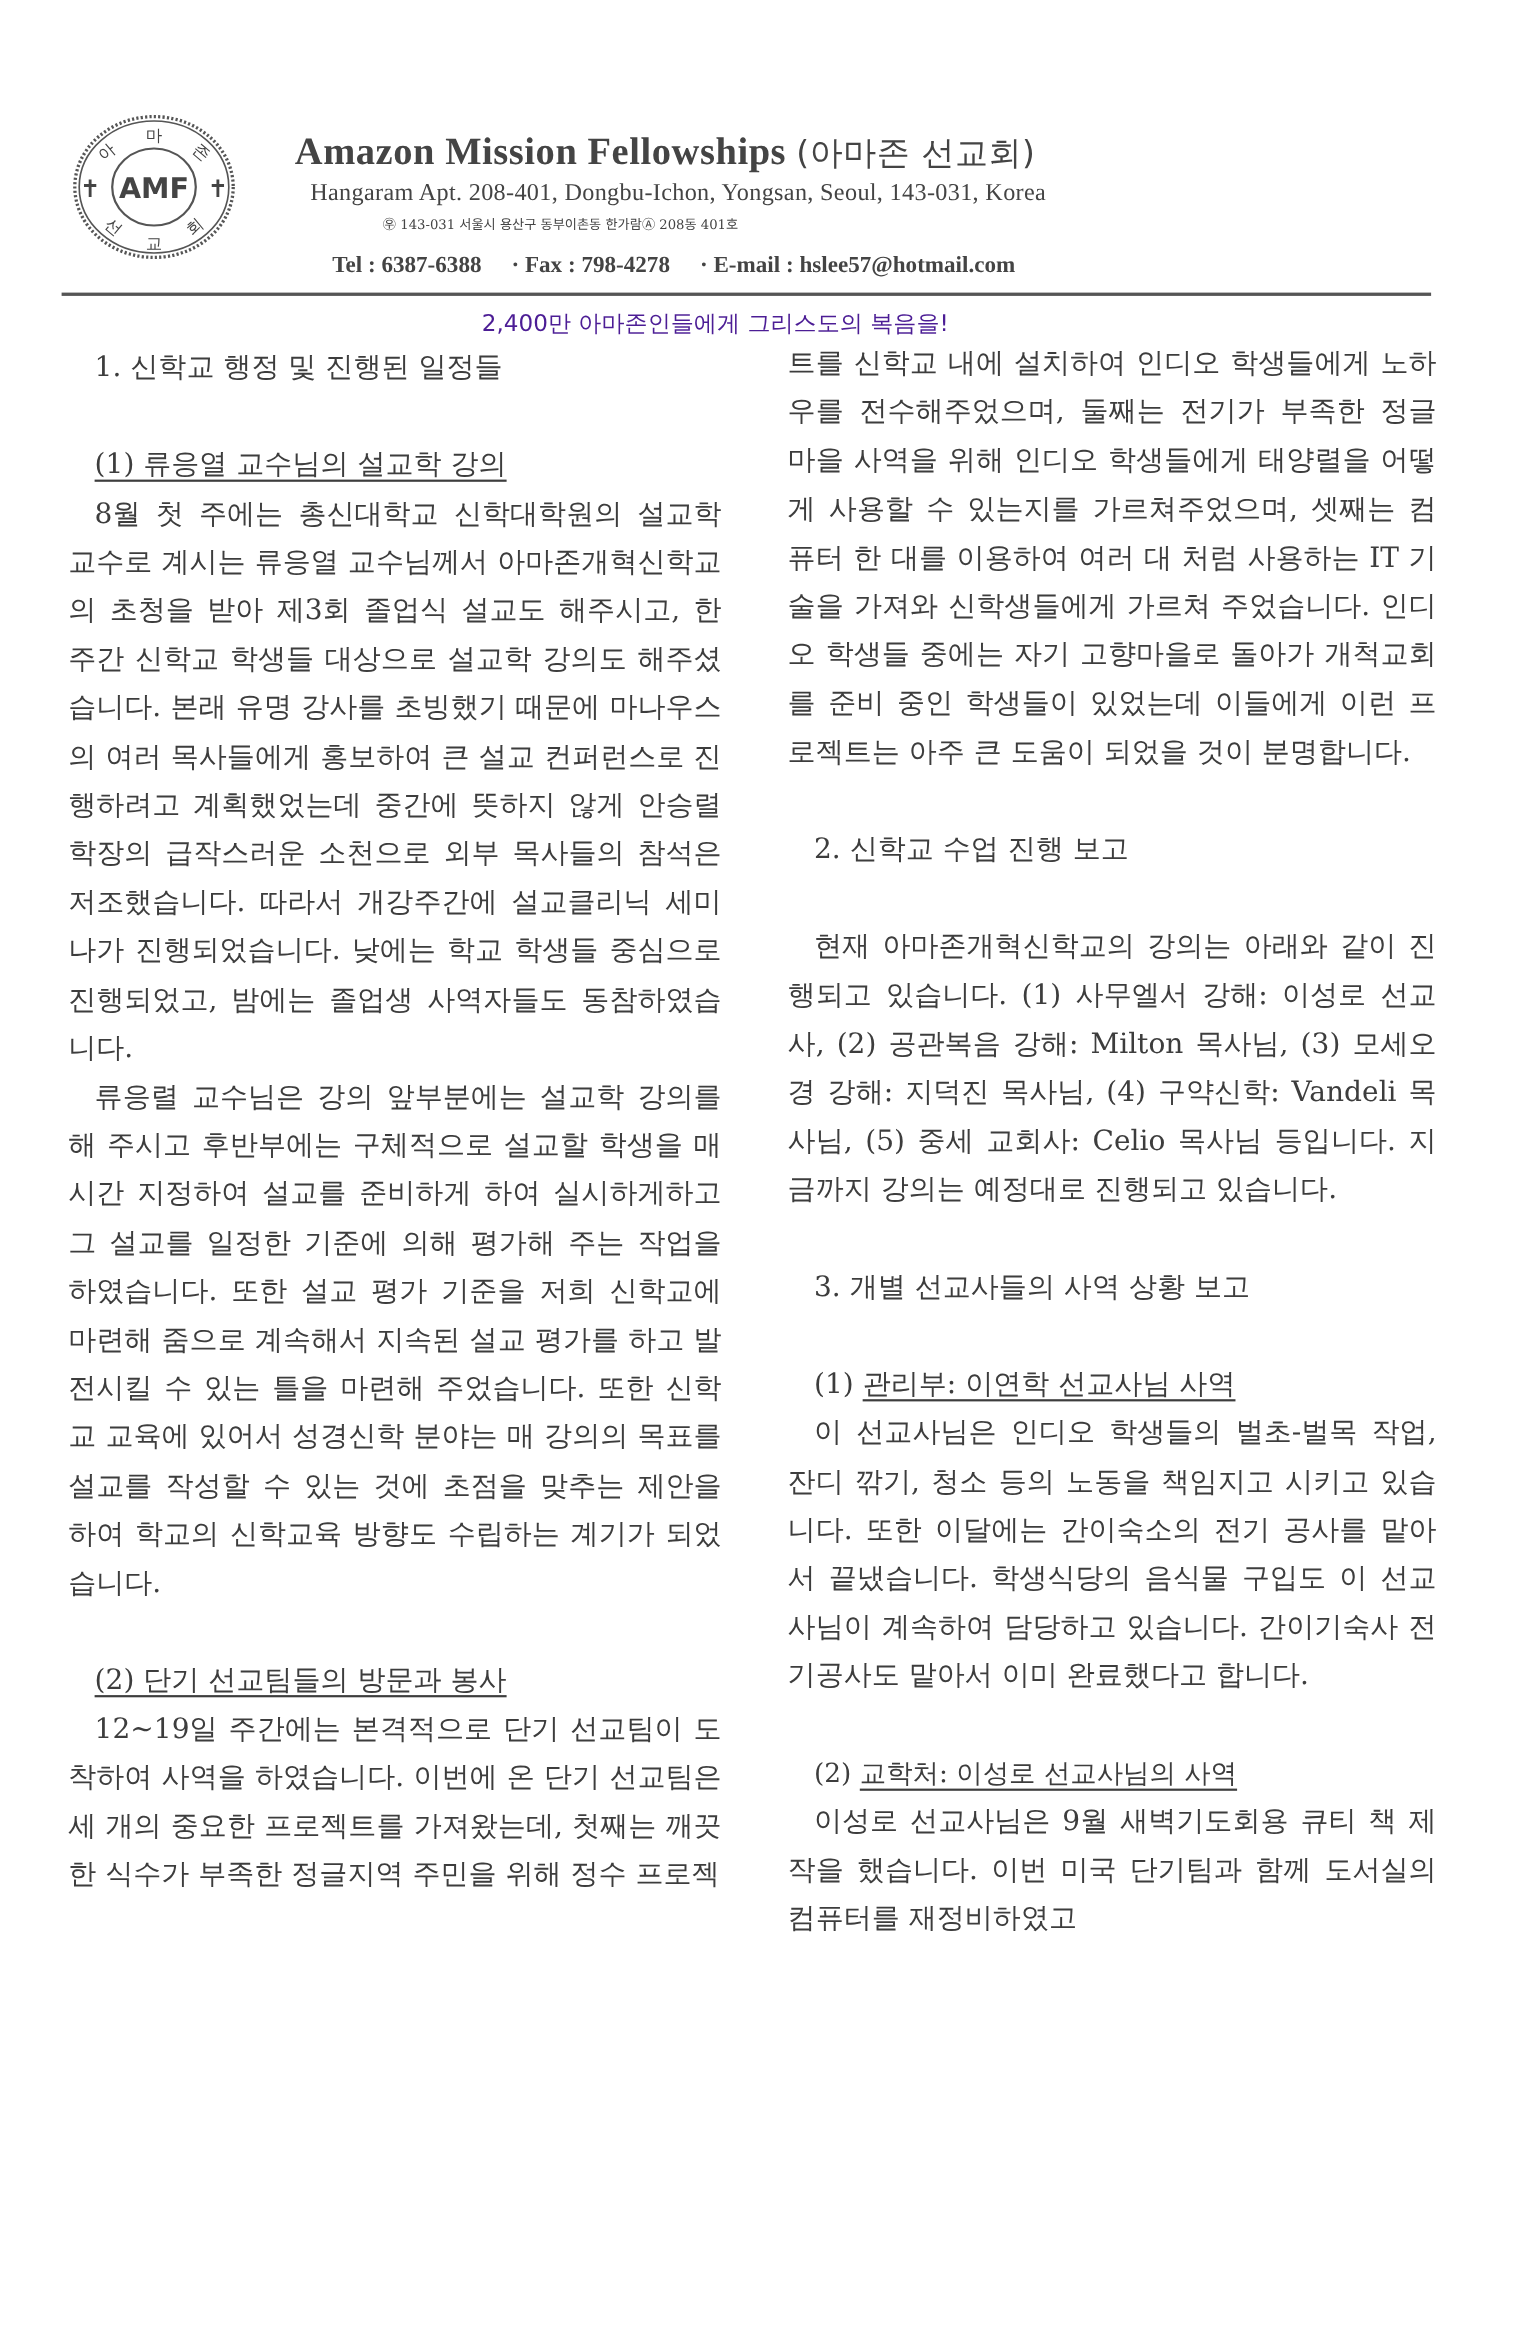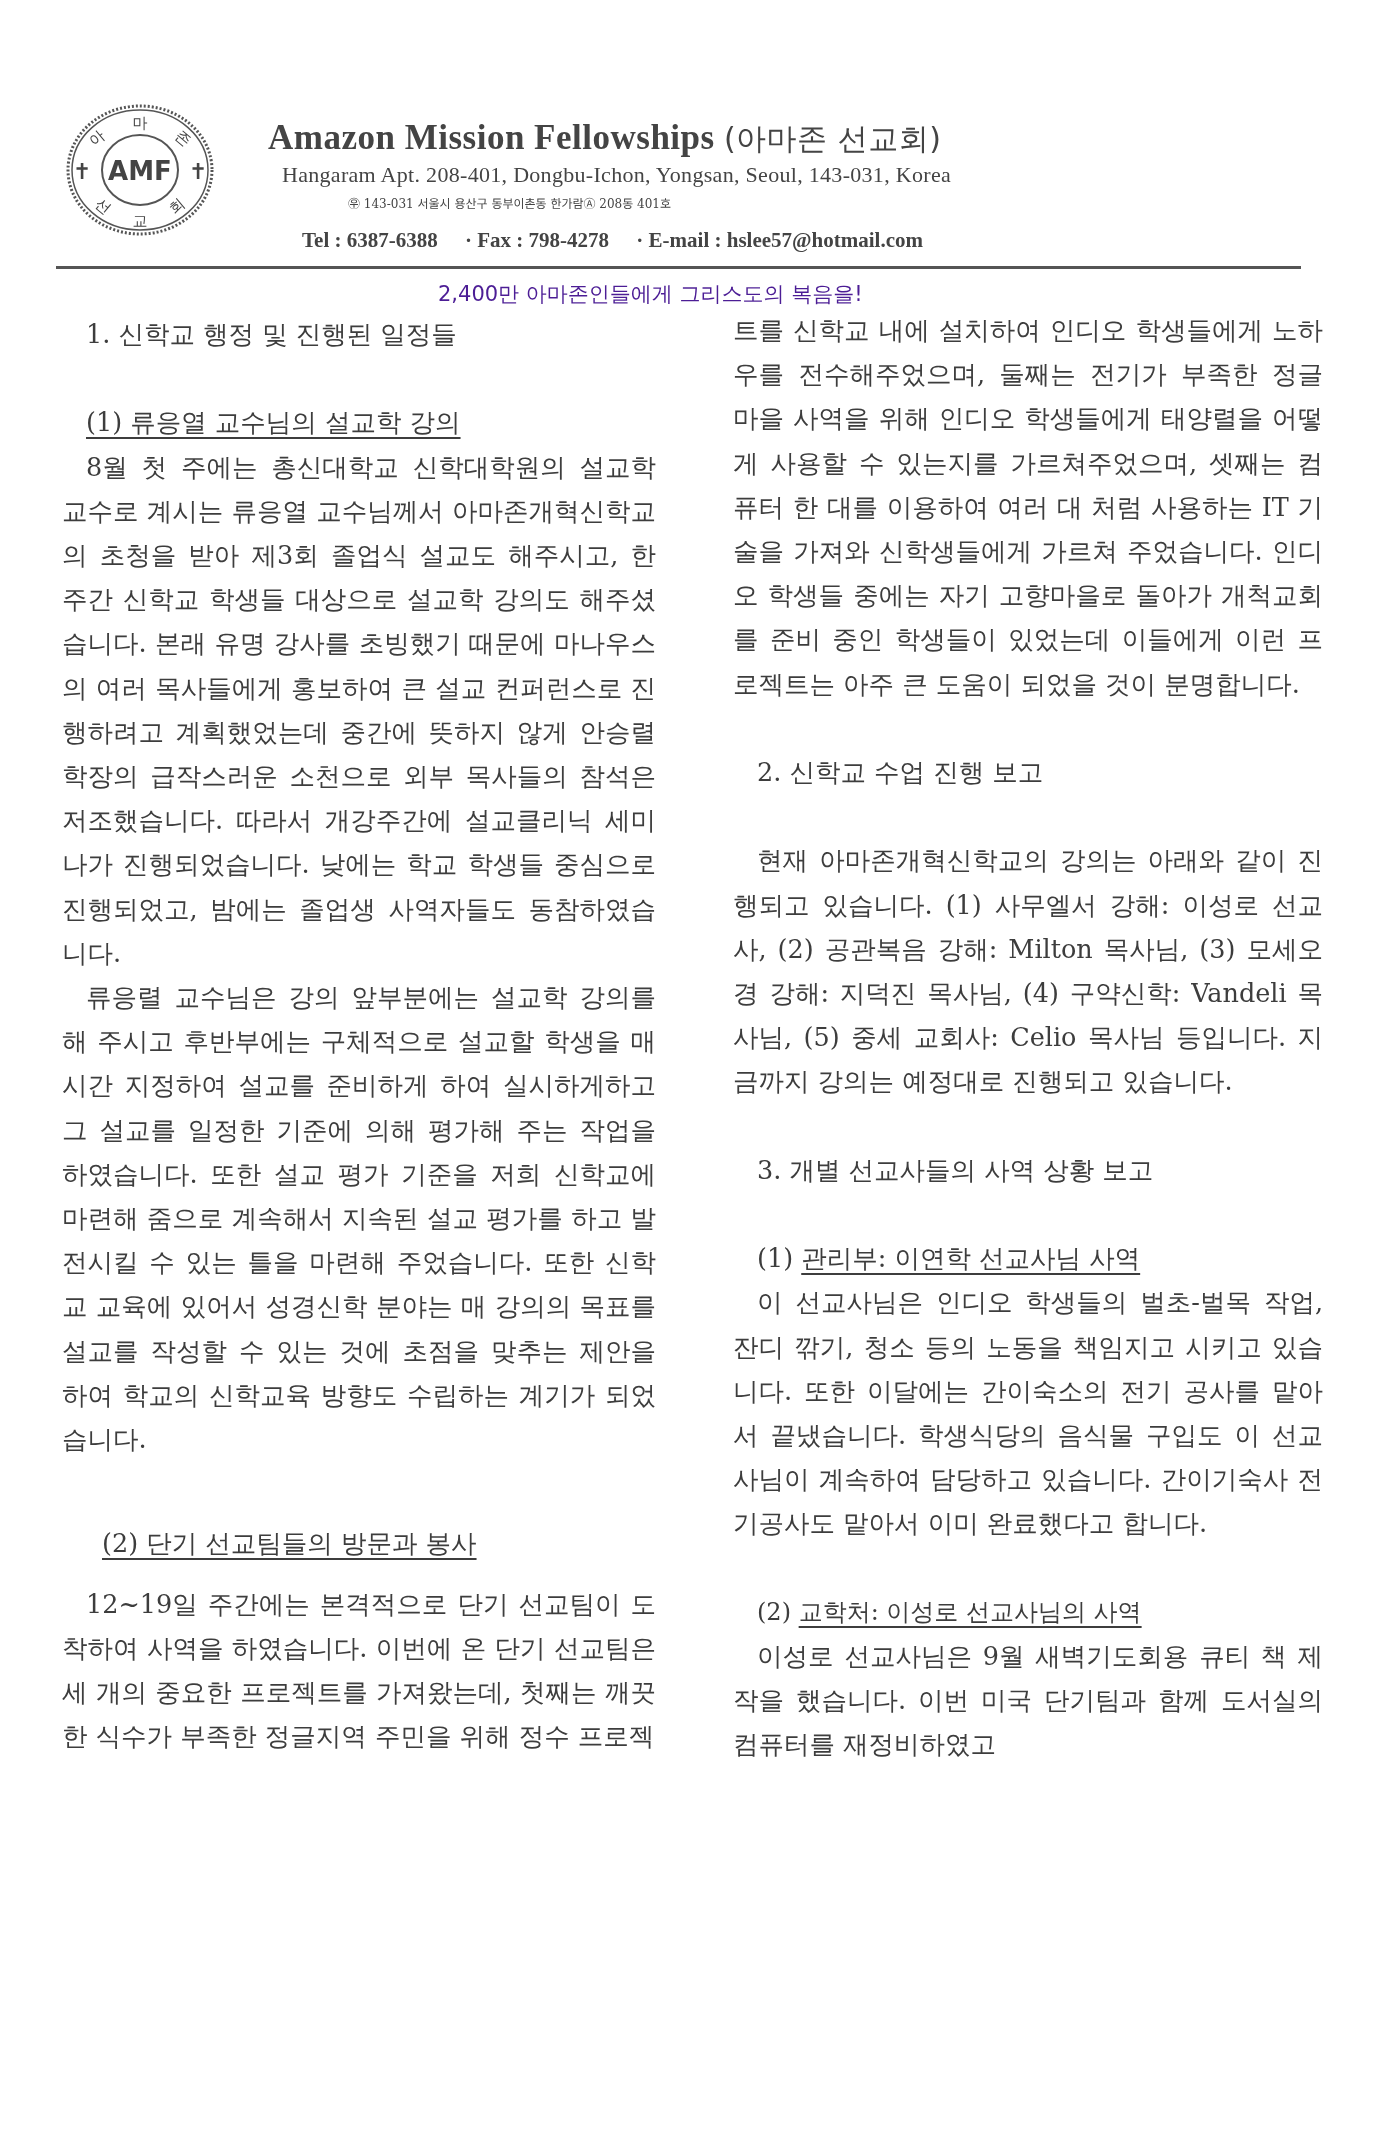--- a/index.html
+++ b/index.html
@@ -46,21 +46,21 @@
     font-family: "DejaVu Sans", sans-serif; font-size: 21px; color: #4c1d95; white-space: nowrap; text-align: center;
   }
 
   
   .col {
     position: absolute; top: 312px;
     font-family: "DejaVu Serif", serif; font-size: 25.5px; line-height: 44.2px;
     color: #3d3d3d; text-align: justify;
   }
   .col-left { left: 62px; width: 594px; }
-  .col-right { left: 733px; width: 590px; top: 308px; }
+  .col-right { left: 716px; width: 590px; top: 308px; }
 
   .headline {
     font-family: "DejaVu Sans", sans-serif; font-weight: bold; font-size: 42px;
     color: #333; text-align: center; margin: 0; line-height: 60px; height: 70px;
     letter-spacing: 1px; padding-left: 28px;
   }
   .section-title { margin: 0; padding-left: 24px; font-weight: normal; font-size: 25.5px; }
   .spacer { height: 44.2px; }
   .subhead { margin: 0; padding-left: 24px; }
   .subhead u { text-decoration: underline; text-underline-offset: 6px; text-decoration-thickness: 2px; }
@@ -109,21 +109,21 @@
 
   <div class="col col-left">
     <h2 class="section-title">1. 신학교 행정 및 진행된 일정들</h2>
     <div class="spacer"></div>
     <h3 class="subhead" style="font-weight:normal;font-size:25.5px;margin:0;padding-left:24px;">
       <u>(1) 류응열 교수님의 설교학 강의</u>
     </h3>
     <p class="indent">8월 첫 주에는 총신대학교 신학대학원의 설교학 교수로 계시는 류응열 교수님께서 아마존개혁신학교의 초청을 받아 제3회 졸업식 설교도 해주시고, 한 주간 신학교 학생들 대상으로 설교학 강의도 해주셨습니다. 본래 유명 강사를 초빙했기 때문에 마나우스의 여러 목사들에게 홍보하여 큰 설교 컨퍼런스로 진행하려고 계획했었는데 중간에 뜻하지 않게 안승렬 학장의 급작스러운 소천으로 외부 목사들의 참석은 저조했습니다. 따라서 개강주간에 설교클리닉 세미나가 진행되었습니다. 낮에는 학교 학생들 중심으로 진행되었고, 밤에는 졸업생 사역자들도 동참하였습니다.</p>
     <p class="indent">류응렬 교수님은 강의 앞부분에는 설교학 강의를 해 주시고 후반부에는 구체적으로 설교할 학생을 매 시간 지정하여 설교를 준비하게 하여 실시하게하고 그 설교를 일정한 기준에 의해 평가해 주는 작업을 하였습니다. 또한 설교 평가 기준을 저희 신학교에 마련해 줌으로 계속해서 지속된 설교 평가를 하고 발전시킬 수 있는 틀을 마련해 주었습니다. 또한 신학교 교육에 있어서 성경신학 분야는 매 강의의 목표를 설교를 작성할 수 있는 것에 초점을 맞추는 제안을 하여 학교의 신학교육 방향도 수립하는 계기가 되었습니다.</p>
     <div class="spacer"></div>
-    <h3 class="subhead" style="font-weight:normal;font-size:25.5px;margin:16px;padding-left:24px;">
+    <h3 class="subhead" style="font-weight:normal;font-size:25.5px;margin:0;padding-left:24px;">
       <u>(2) 단기 선교팀들의 방문과 봉사</u>
     </h3>
     <p class="indent">12~19일 주간에는 본격적으로 단기 선교팀이 도착하여 사역을 하였습니다. 이번에 온 단기 선교팀은 세 개의 중요한 프로젝트를 가져왔는데, 첫째는 깨끗한 식수가 부족한 정글지역 주민을 위해 정수 프로젝</p>
   </div>
 
   <div class="col col-right">
     <p>트를 신학교 내에 설치하여 인디오 학생들에게 노하우를 전수해주었으며, 둘째는 전기가 부족한 정글 마을 사역을 위해 인디오 학생들에게 태양렬을 어떻게 사용할 수 있는지를 가르쳐주었으며, 셋째는 컴퓨터 한 대를 이용하여 여러 대 처럼 사용하는 IT 기술을 가져와 신학생들에게 가르쳐 주었습니다. 인디오 학생들 중에는 자기 고향마을로 돌아가 개척교회를 준비 중인 학생들이 있었는데 이들에게 이런 프로젝트는 아주 큰 도움이 되었을 것이 분명합니다.</p>
     <div class="spacer"></div>
     <h2 class="section-title">2. 신학교 수업 진행 보고</h2>
     <div class="spacer"></div>

